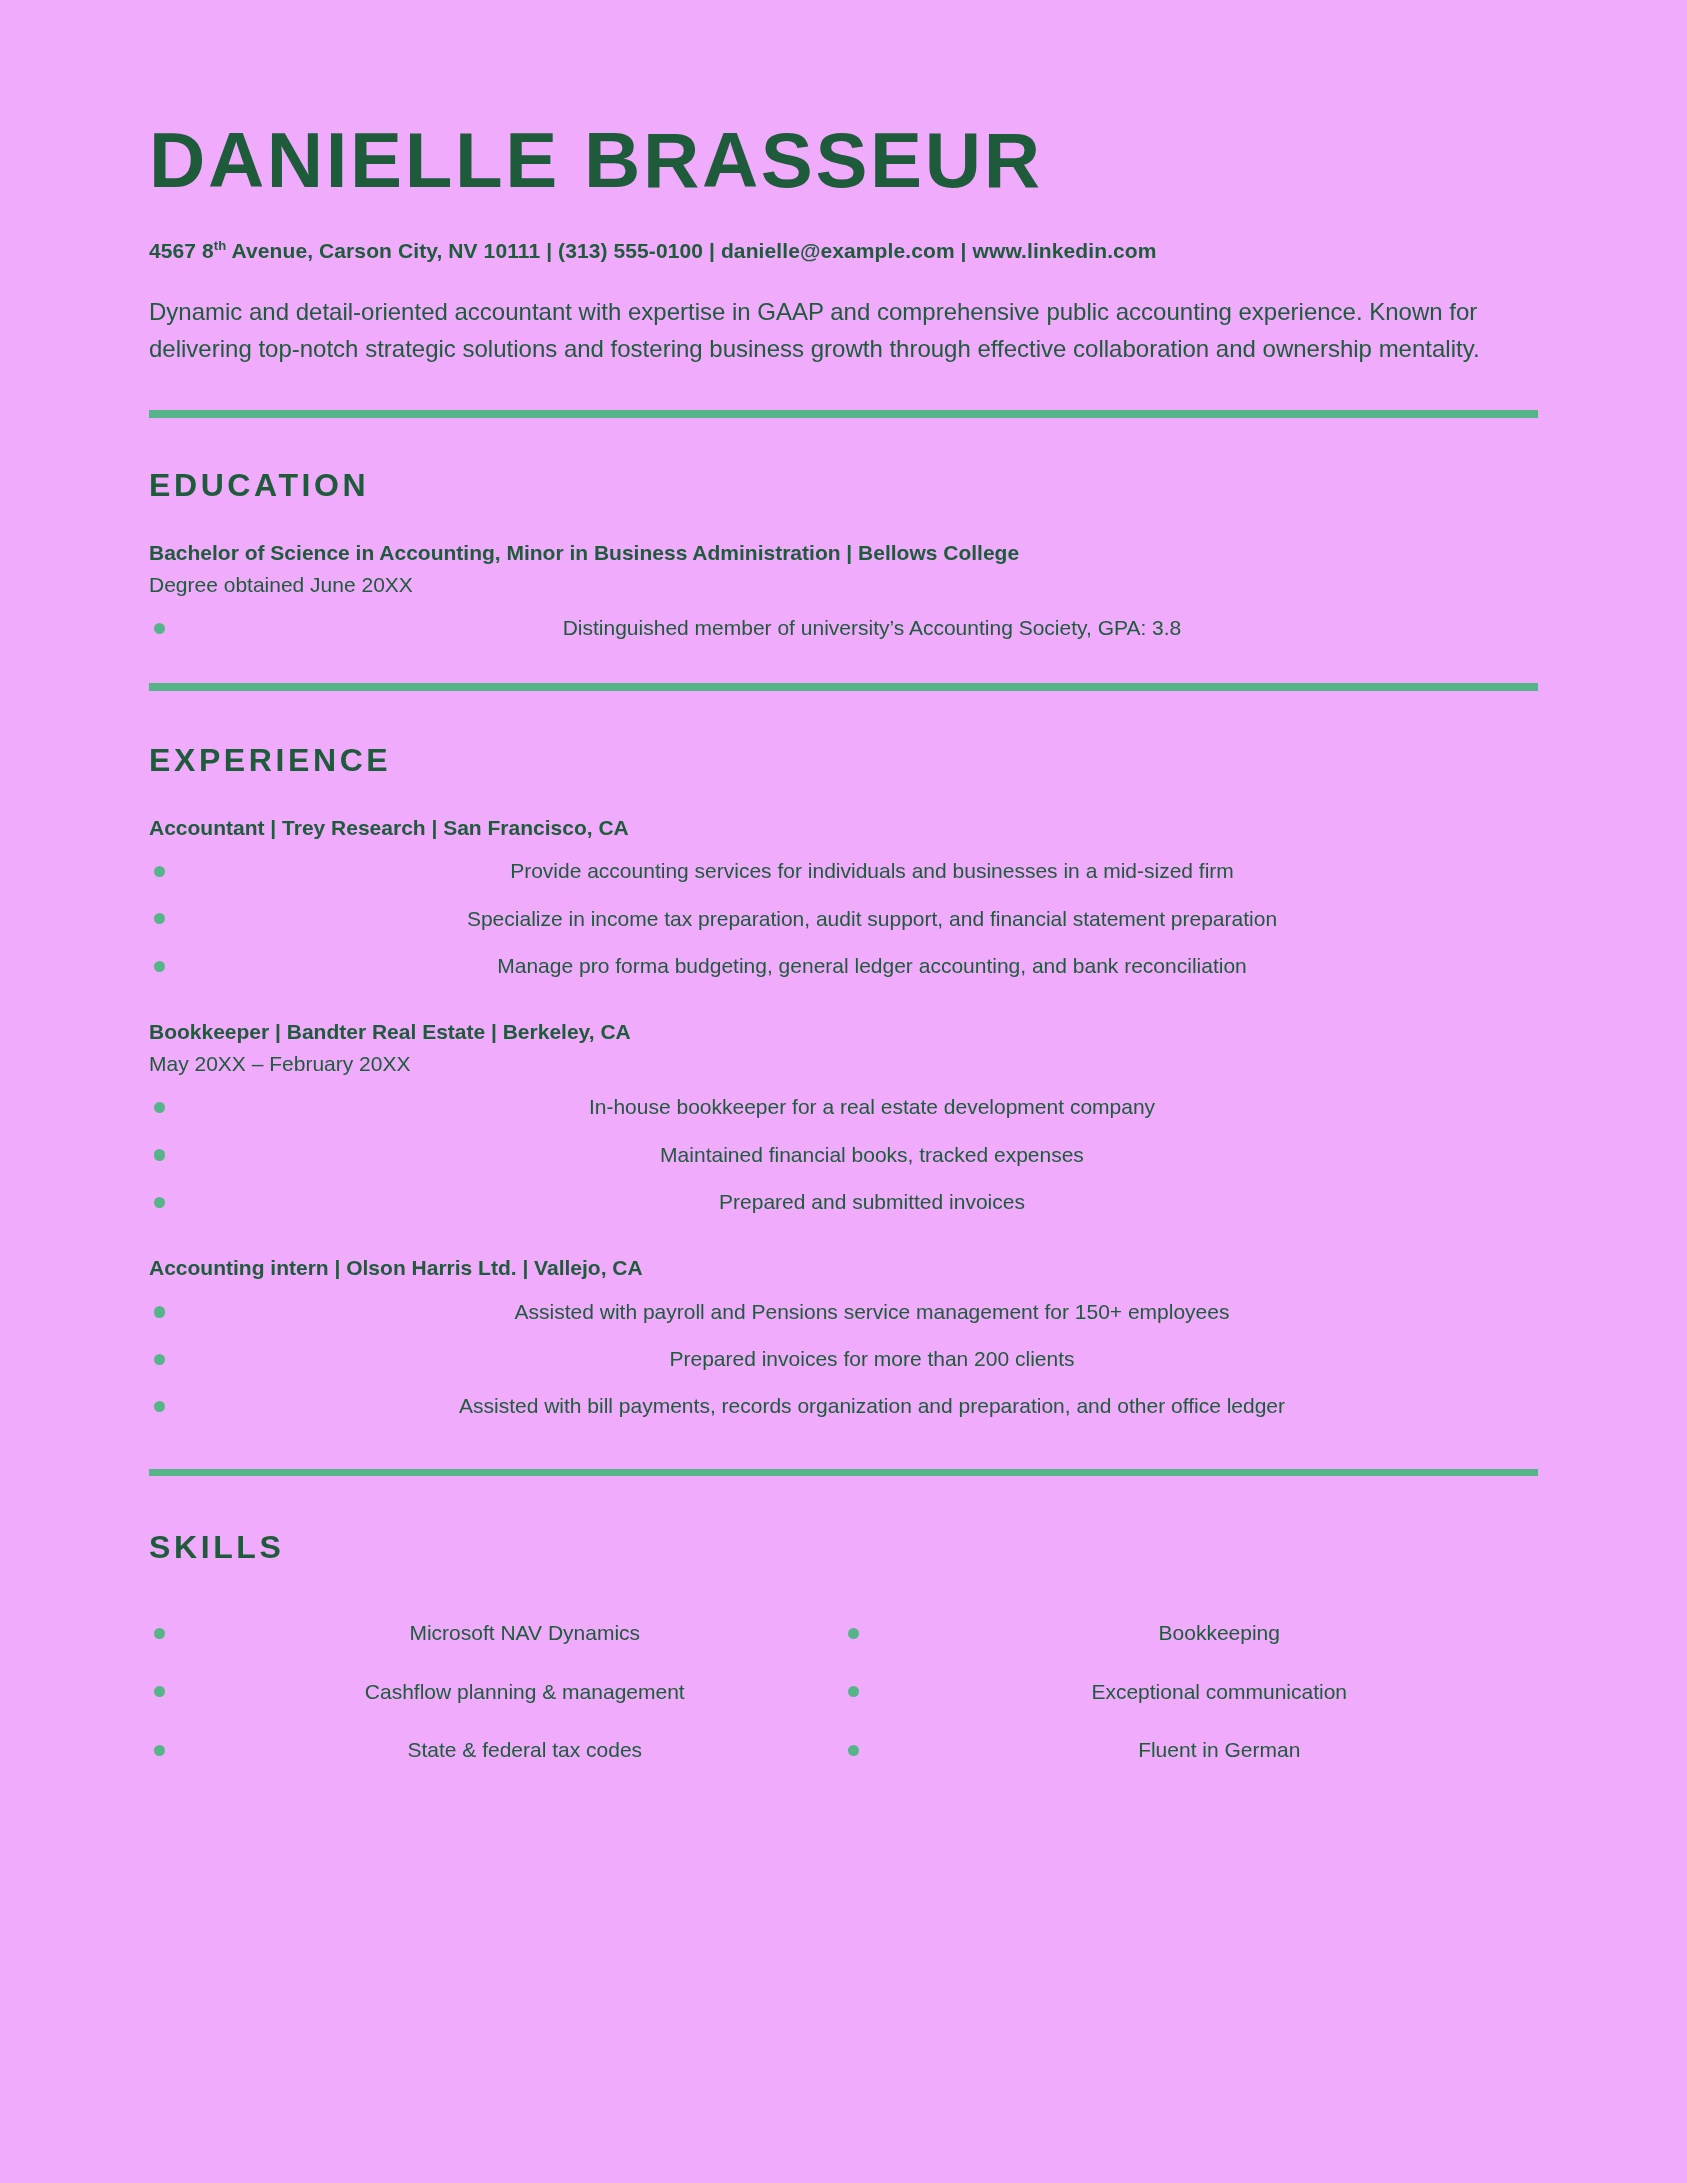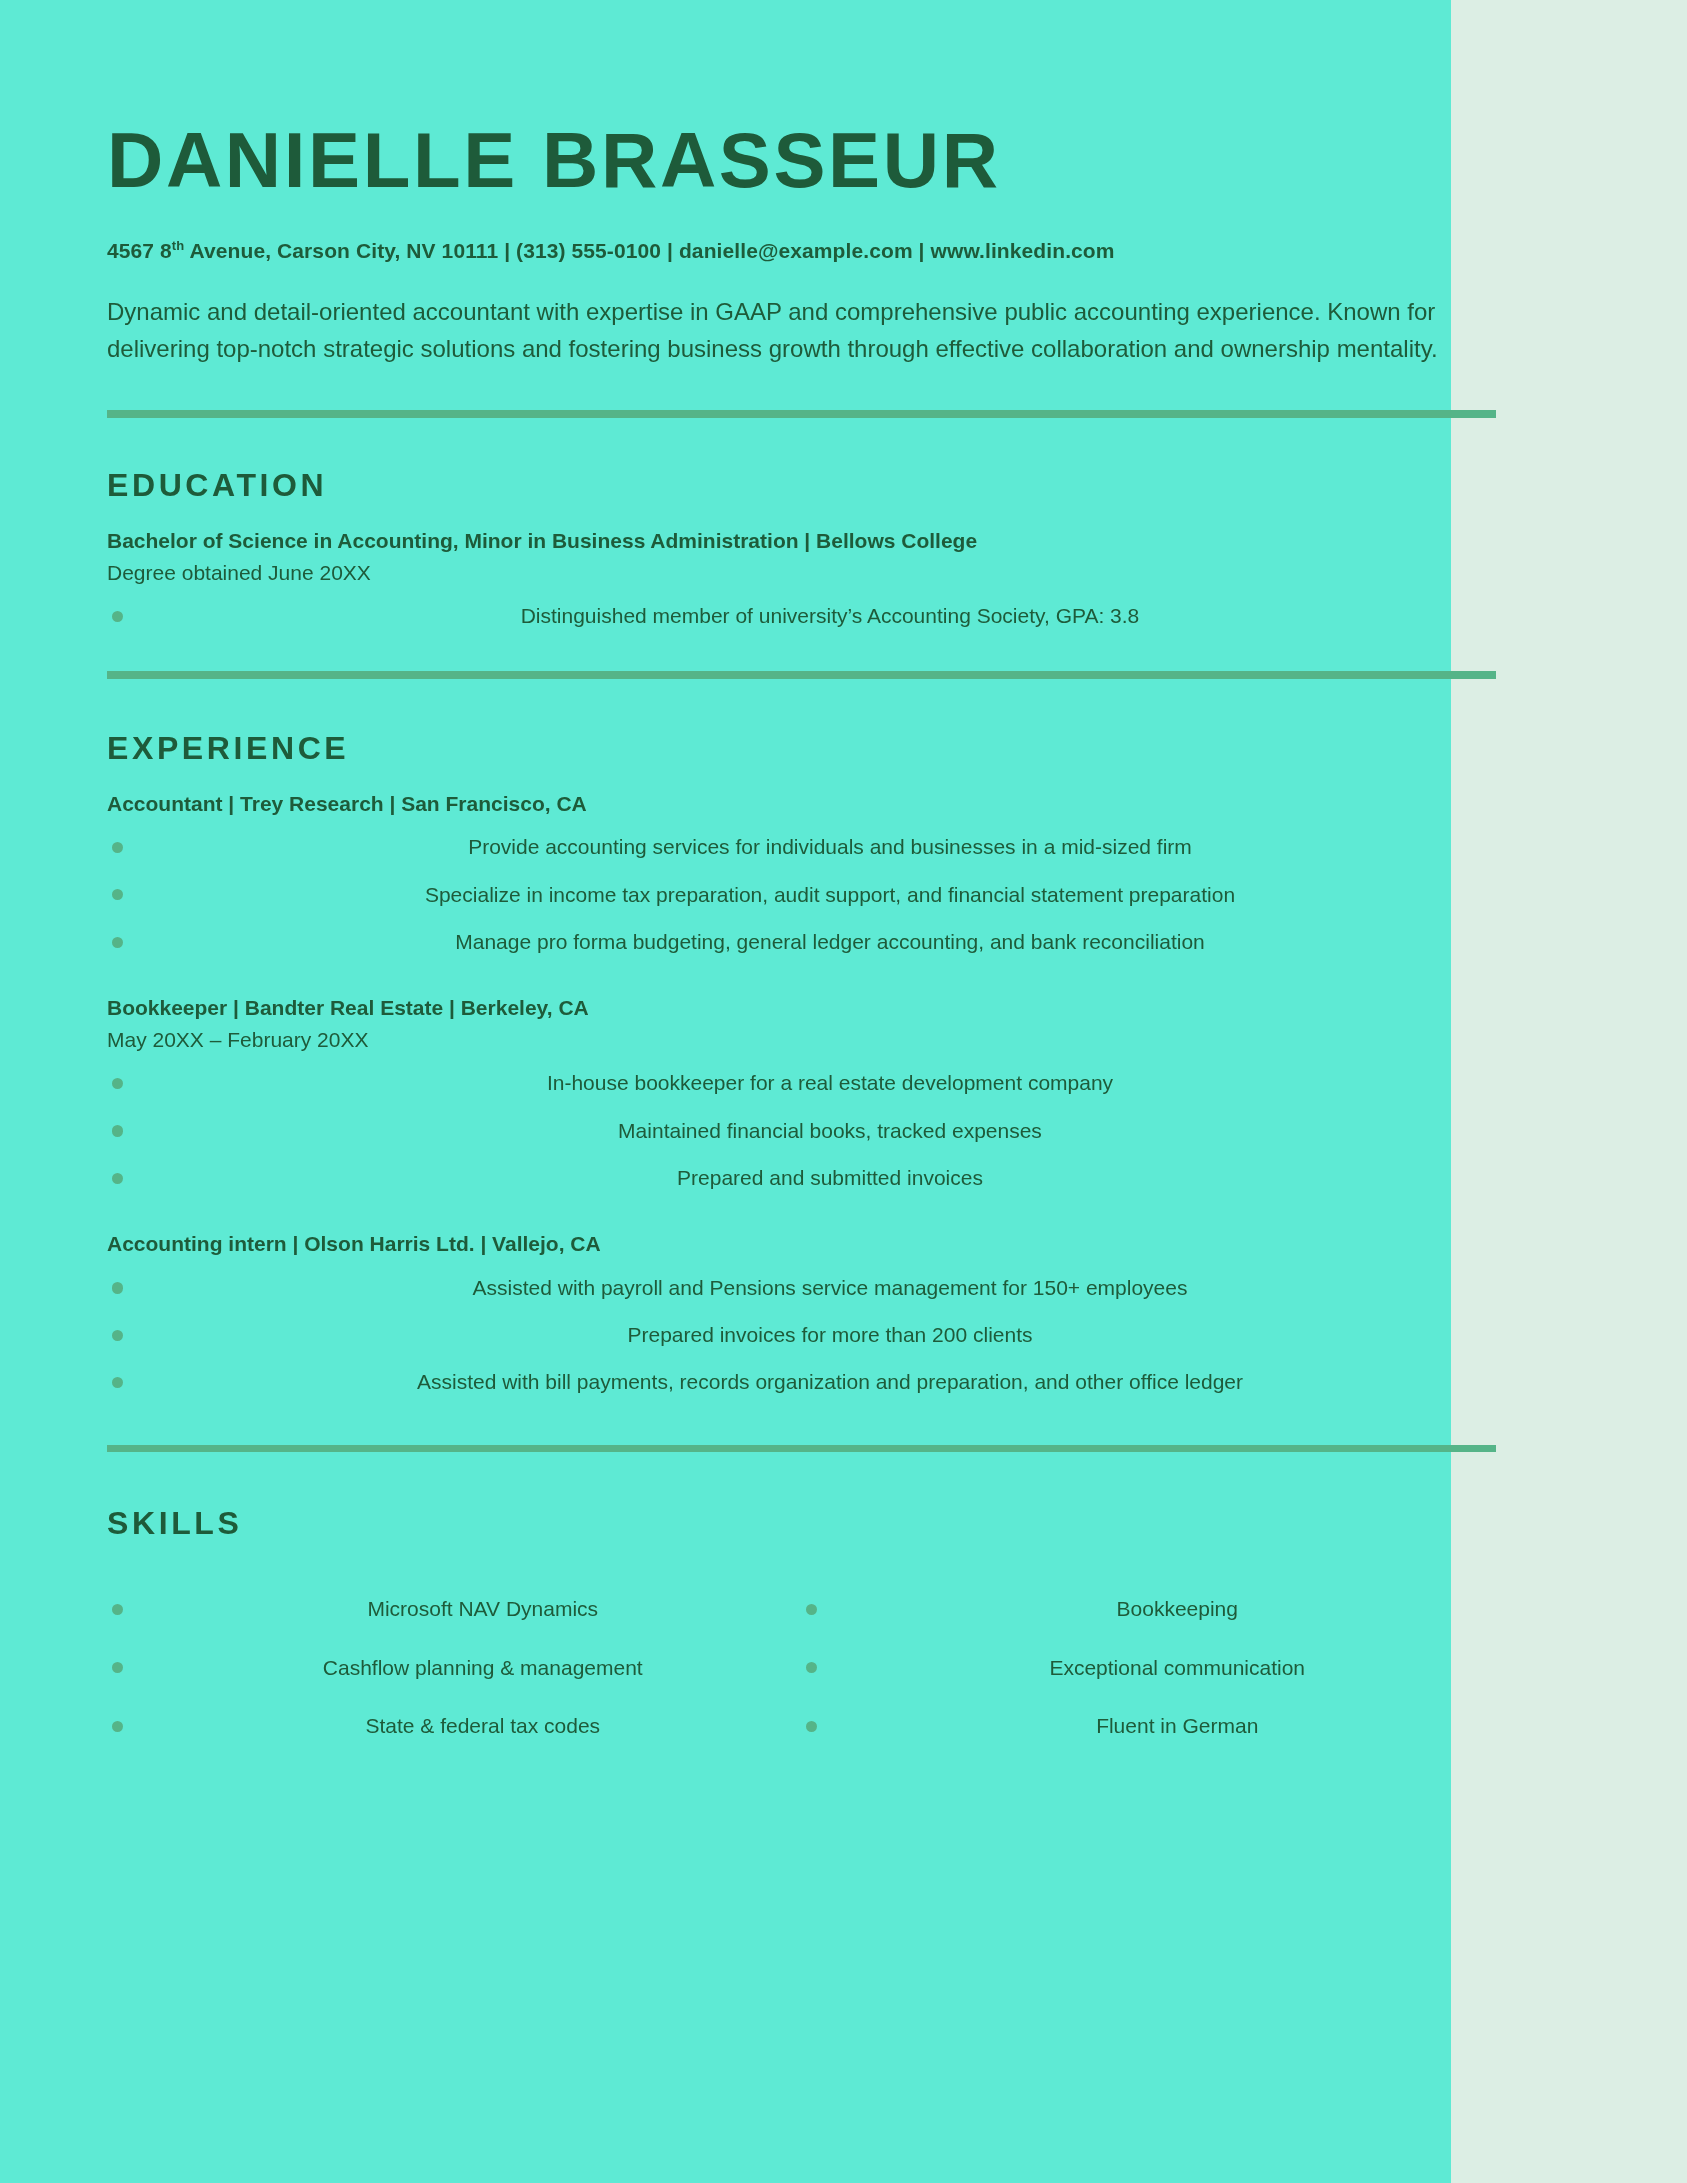--- a/index.html
+++ b/index.html
@@ -8,23 +8,23 @@
   }
   body {
     width: 1687px;
     height: 2183px;
     background: #dceee4;
     font-family: "Liberation Sans", sans-serif;
     overflow: hidden;
   }
   .page {
     position: relative;
-    width: 1451px;
+    width: 1687px;
     height: 2183px;
-    background: #5eead4;
+    background: #f0abfc;
     box-sizing: border-box;
     padding: 0 107px;
   }
   .content {
     width: 1389px;
     margin: 0 auto;
     padding-top: 118px;
   }
 
   
@@ -94,21 +94,21 @@
     color: #1e5b3a;
     line-height: 1.3;
   }
   .entry-sub {
     font-size: 21px;
     font-weight: normal;
     color: #1e5b3a;
     line-height: 1.3;
     margin-top: 4.6px;
   }
-  .entry-block-first { margin-top: 24px; }
+  .entry-block-first { margin-top: 36px; }
 
   
   ul.bullets {
     list-style: none;
     margin: 16px 0 0 0;
     padding: 0;
   }
   ul.bullets li {
     position: relative;
     padding-left: 57px;

